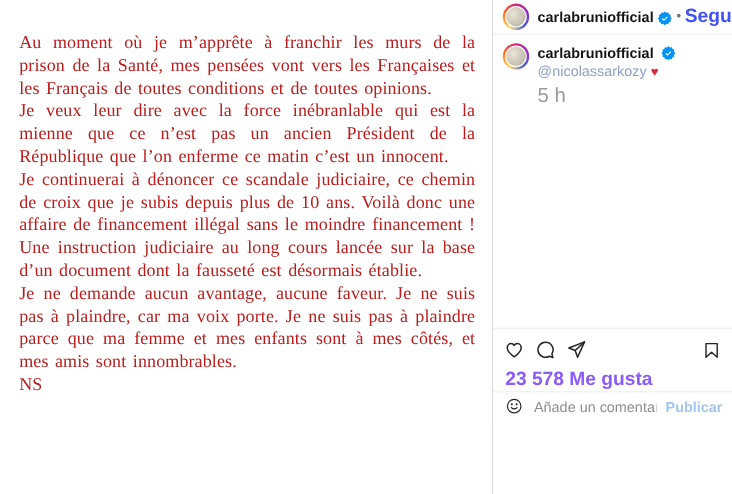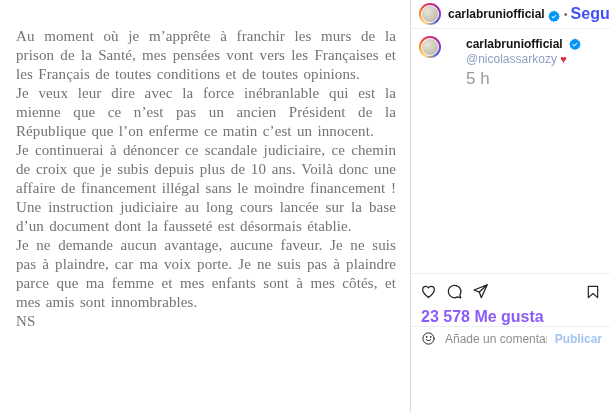--- a/index.html
+++ b/index.html
@@ -13,21 +13,21 @@
 
   
   .post-image {
     width:411px; height:412px; flex:0 0 411px;
     border-right:1px solid #dbdbdb;
     background:#fff; padding:27px 14px 0 16px; overflow:hidden;
   }
   .post-text p {
     margin:0; font-family:"Liberation Serif", serif;
     font-size:15px; line-height:19px; text-align:justify;
-    color:#737373; letter-spacing:0.1px; word-spacing:1.5px;
+    color:#b91c1c; letter-spacing:0.1px; word-spacing:1.5px;
   }
 
   
   .sidebar { width:199px; height:350px; display:flex; flex-direction:column; background:#fff; }
 
   .ring {
     width:22px; height:22px; border-radius:50%; flex:0 0 22px;
     background:conic-gradient(from 210deg, #feda75, #fa7e1e, #d62976, #962fbf, #4f5bd5, #feda75);
     display:flex; align-items:center; justify-content:center; cursor:pointer;
   }
@@ -42,21 +42,21 @@
     border-bottom:1px solid #efefef; height:29px; flex:0 0 29px;
   }
   .uname { font-size:12px; font-weight:700; color:#141414; margin-left:7px; cursor:pointer; }
   .badge { width:12px; height:12px; margin-left:3px; display:inline-block; vertical-align:-2px; }
   .sep-dot { color:#737373; font-size:11px; margin:0 3px 0 4px; }
   .follow { font-size:16px; font-weight:600; color:var(--follow_blue); cursor:pointer; }
   .more-btn { margin-left:auto; background:none; border:none; padding:2px; cursor:pointer; display:flex; }
 
   .comments { flex:1 1 auto; padding:7px 8px; overflow:hidden; }
   .caption-row { display:flex; align-items:flex-start; }
-  .caption-body { margin-left:25px; font-size:12px; line-height:15px; padding-top:1px; }
+  .caption-body { margin-left:7px; font-size:12px; line-height:15px; padding-top:1px; }
   .mention { color:var(--mention_blue); cursor:pointer; }
   .heart { color:var(--heart_red); font-size:11px; }
   .timestamp { color:#9a9a9a; font-size:17px; margin-top:4px; }
 
   .footer { flex:0 0 auto; border-top:1px solid #efefef; }
   .actions { display:flex; align-items:center; gap:9px; padding:9px 9px 5px 9px; }
   .icon-btn { background:none; border:none; padding:0; cursor:pointer; display:flex; }
   .icon-btn svg { stroke:#262626; fill:none; stroke-width:1.8; stroke-linecap:round; stroke-linejoin:round; }
   .spacer { flex:1; }
   .likes { font-size:16px; font-weight:700; color:#8b5cf6; padding:3px 10px 0; cursor:pointer; }

